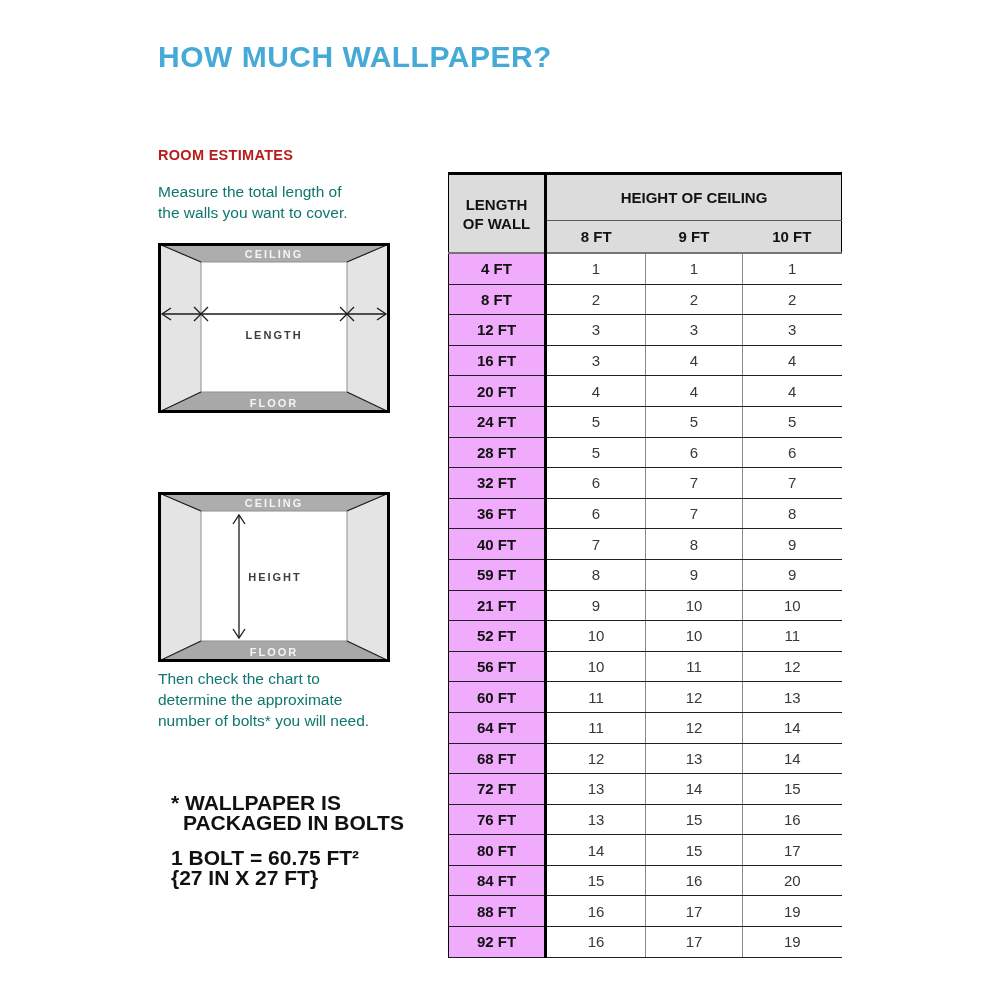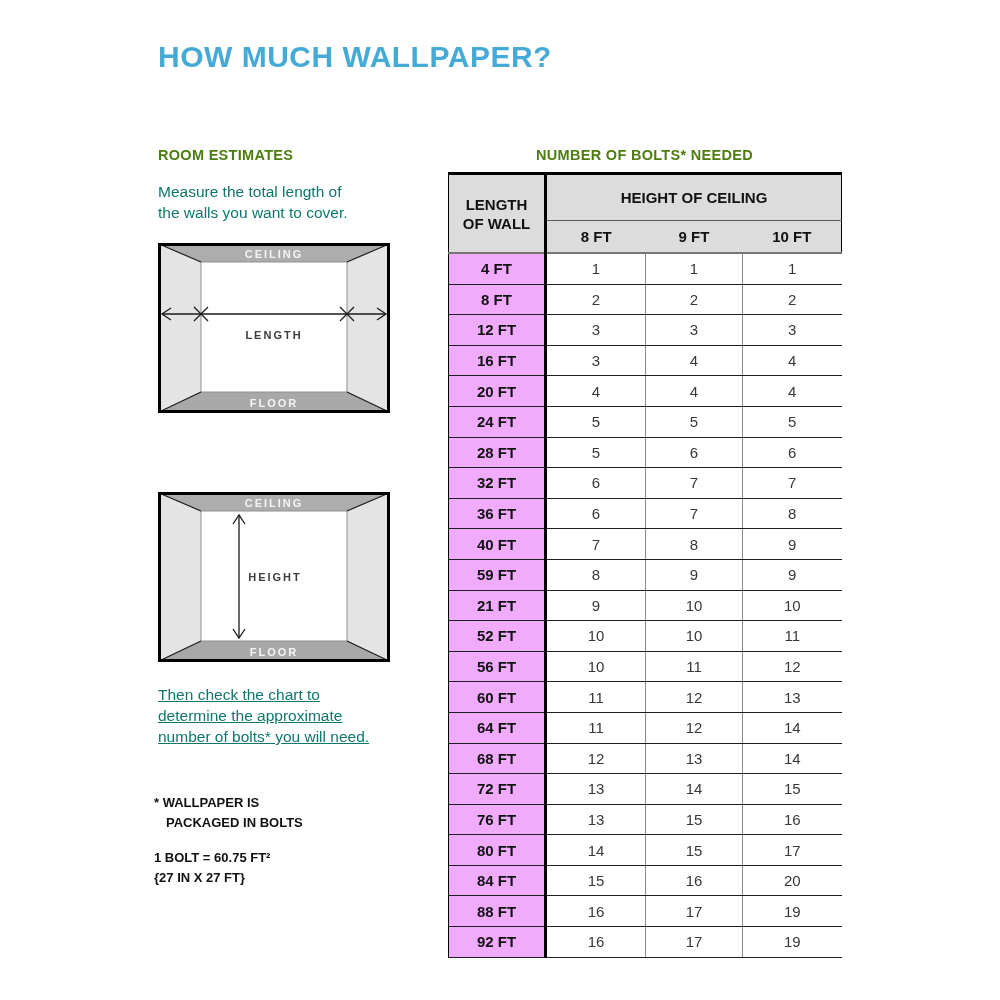--- a/index.html
+++ b/index.html
@@ -3,38 +3,38 @@
 <meta charset="utf-8">
 <style>
   html,body { margin:0; padding:0; background:#ffffff; }
   body { font-family:"Liberation Sans","DejaVu Sans",sans-serif; color:#1c1c1c; }
   .page { position:relative; width:908px; height:1000px; background:#ffffff; overflow:hidden; }
 
   .page-title {
     position:absolute; left:158px; top:40px;
     font-size:30px; font-weight:bold; color:#46aad7; letter-spacing:0.5px;
   }
-  .section-heading { position:absolute; font-size:14.5px; font-weight:bold; color:#4d7c0f; letter-spacing:0.3px; }
+  .section-heading { position:absolute; font-size:14.5px; font-weight:bold; color:#b91c1c; letter-spacing:0.3px; }
   #room-estimates-heading { left:158px; top:147px; }
   #bolts-heading { left:448px; top:147px; width:393px; text-align:center; }
 
   .para {
     position:absolute; left:158px; width:270px;
     font-size:15.5px; line-height:21px; color:#0f766e; white-space:pre-line;
   }
   #instruction-1 { top:181px; }
   #instruction-2 { top:433px; }
-  #instruction-3 { top:684px;text-decoration:underline; }
+  #instruction-3 { top:668px; }
 
   .diagram { position:absolute; left:158px; width:232px; height:170px; }
   #length-diagram { top:243px; }
   #height-diagram { top:492px; }
   .diagram-label { font-size:11px; letter-spacing:2px; font-weight:bold; }
 
-  .footnote-block { position:absolute; left:154px; font-size:13px; font-weight:bold; color:#111; line-height:20px; }
+  .footnote-block { position:absolute; left:171px; font-size:21px; font-weight:bold; color:#111; line-height:20px; }
   #footnote { top:793px; }
   #footnote .indent { padding-left:12px; }
   #bolt-spec { top:848px; }
 
   table.bolts {
     position:absolute; left:448px; top:172px;
     border-collapse:collapse; table-layout:fixed;
     border-top:3px solid #000; border-left:1px solid #000;
   }
   table.bolts th, table.bolts td { padding:0; margin:0; }
@@ -57,21 +57,20 @@
 </style>
 </head>
 <body>
 
 <div class="page">
 
   <div class="page-title">HOW MUCH WALLPAPER?</div>
 
   <div class="section-heading" id="room-estimates-heading">ROOM ESTIMATES</div>
 
-  <div class="section-heading" id="bolts-heading">NUMBER OF BOLTS* NEEDED</div>
 
   <div class="para" id="instruction-1">Measure the total length of
 the walls you want to cover.</div>
 
   <svg class="diagram" id="length-diagram" viewBox="0 0 232 170">
     <polygon points="1,1 231,1 189,19 43,19" fill="#adadad"></polygon>
     <polygon points="1,169 231,169 189,149 43,149" fill="#a8a8a8"></polygon>
     <polygon points="1,1 43,19 43,149 1,169" fill="#e4e4e4"></polygon>
     <polygon points="231,1 189,19 189,149 231,169" fill="#e4e4e4"></polygon>
     <rect x="43" y="19" width="146" height="130" fill="#ffffff" stroke="#8f8f8f" stroke-width="1"></rect>

